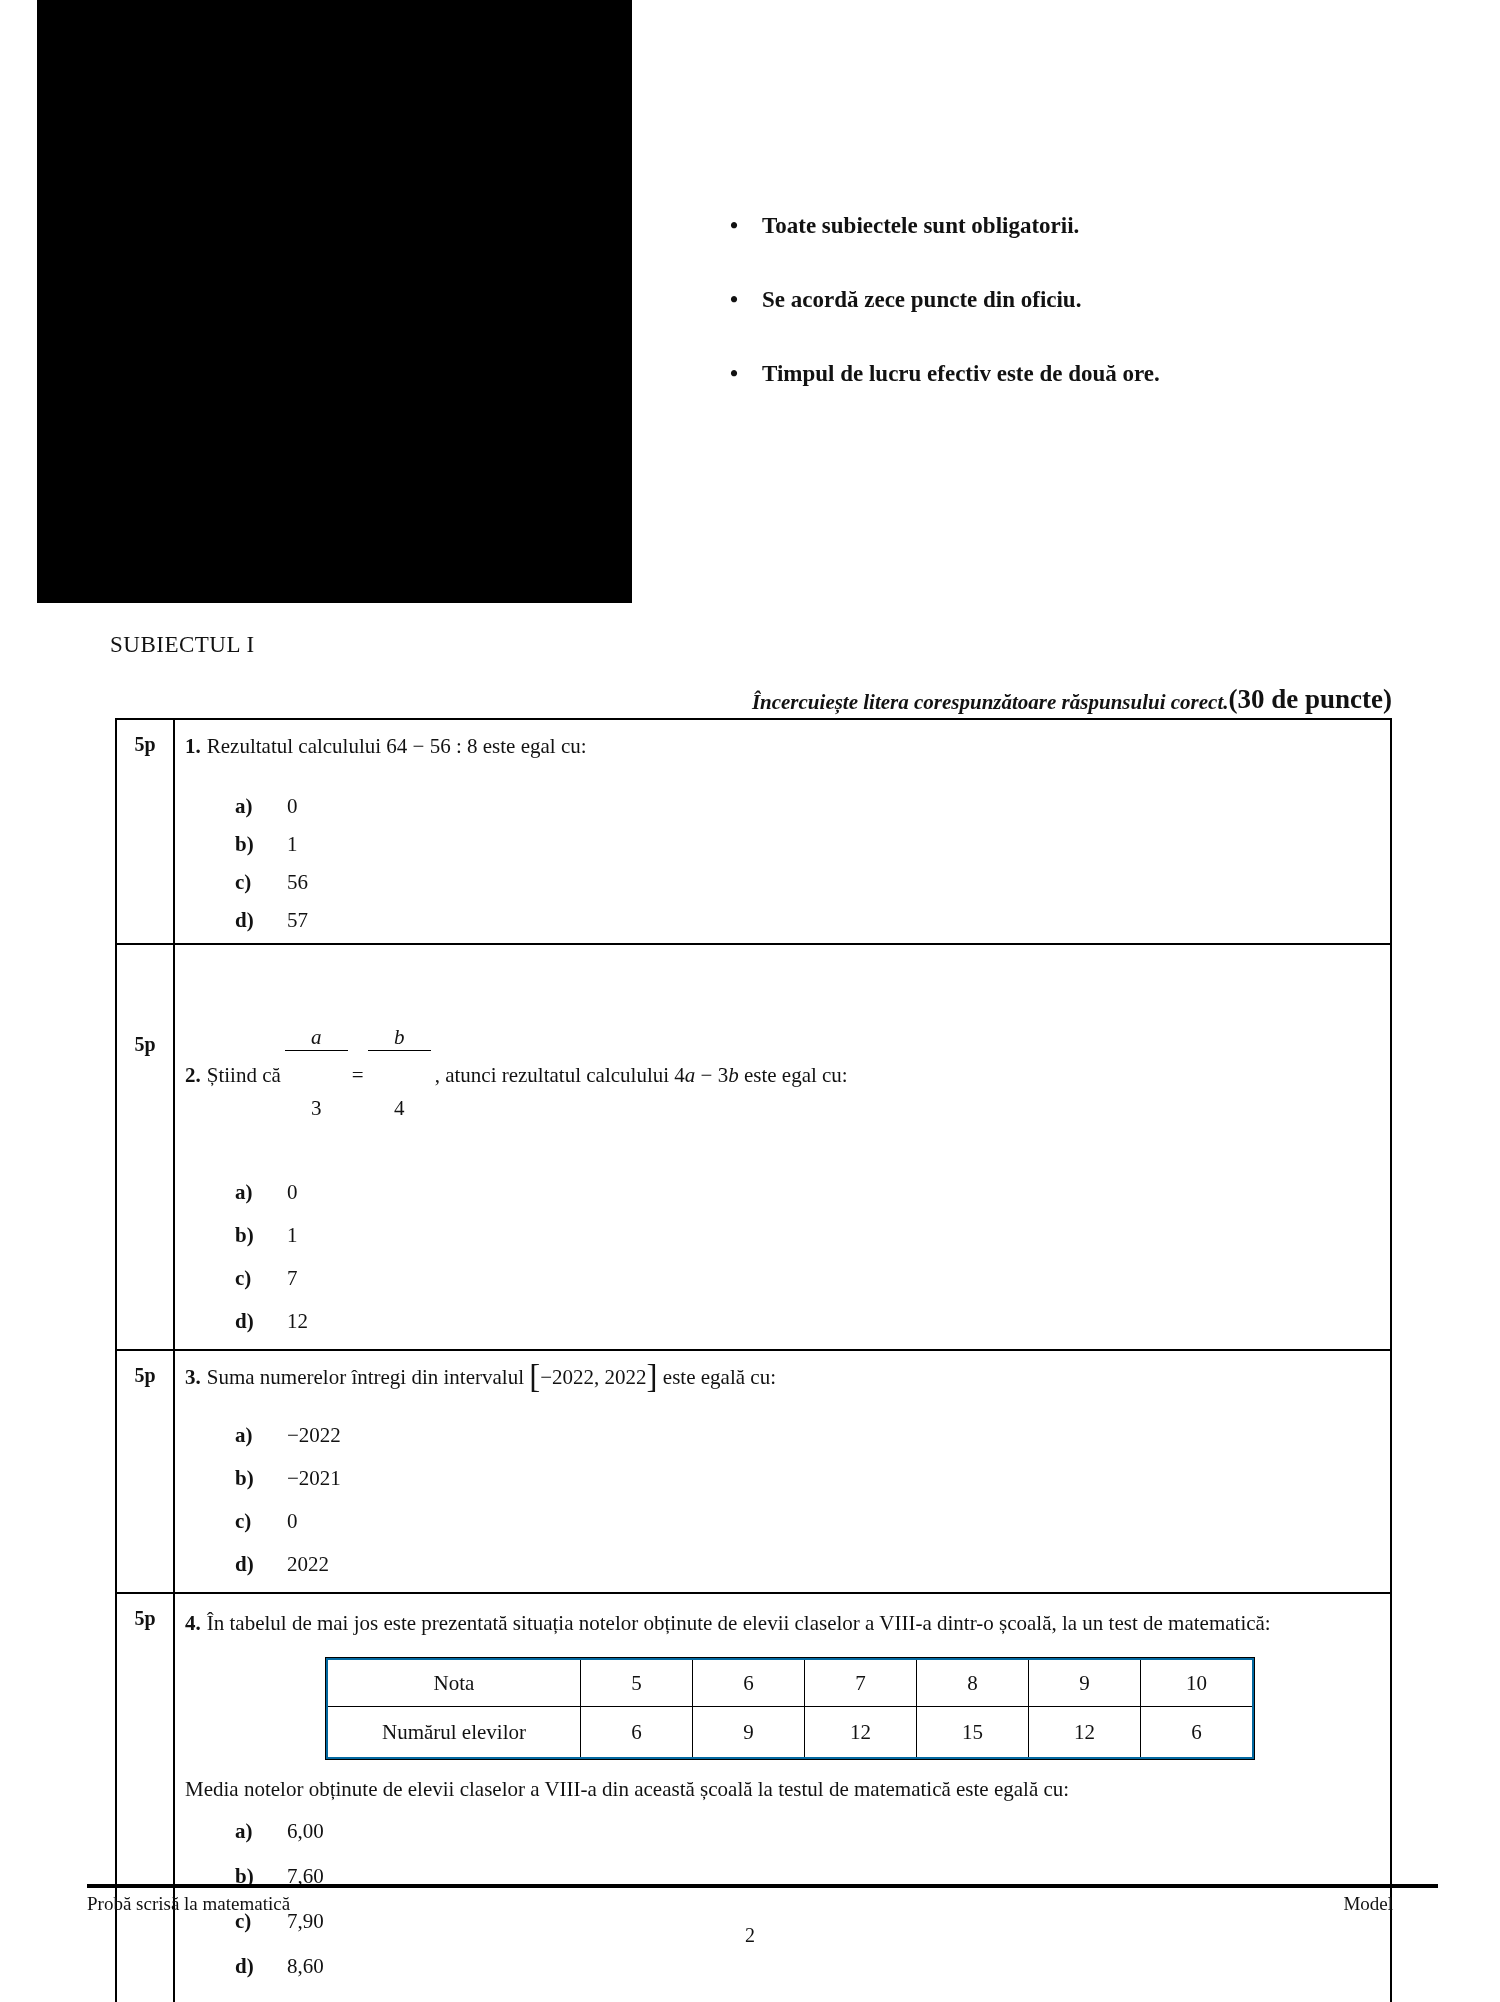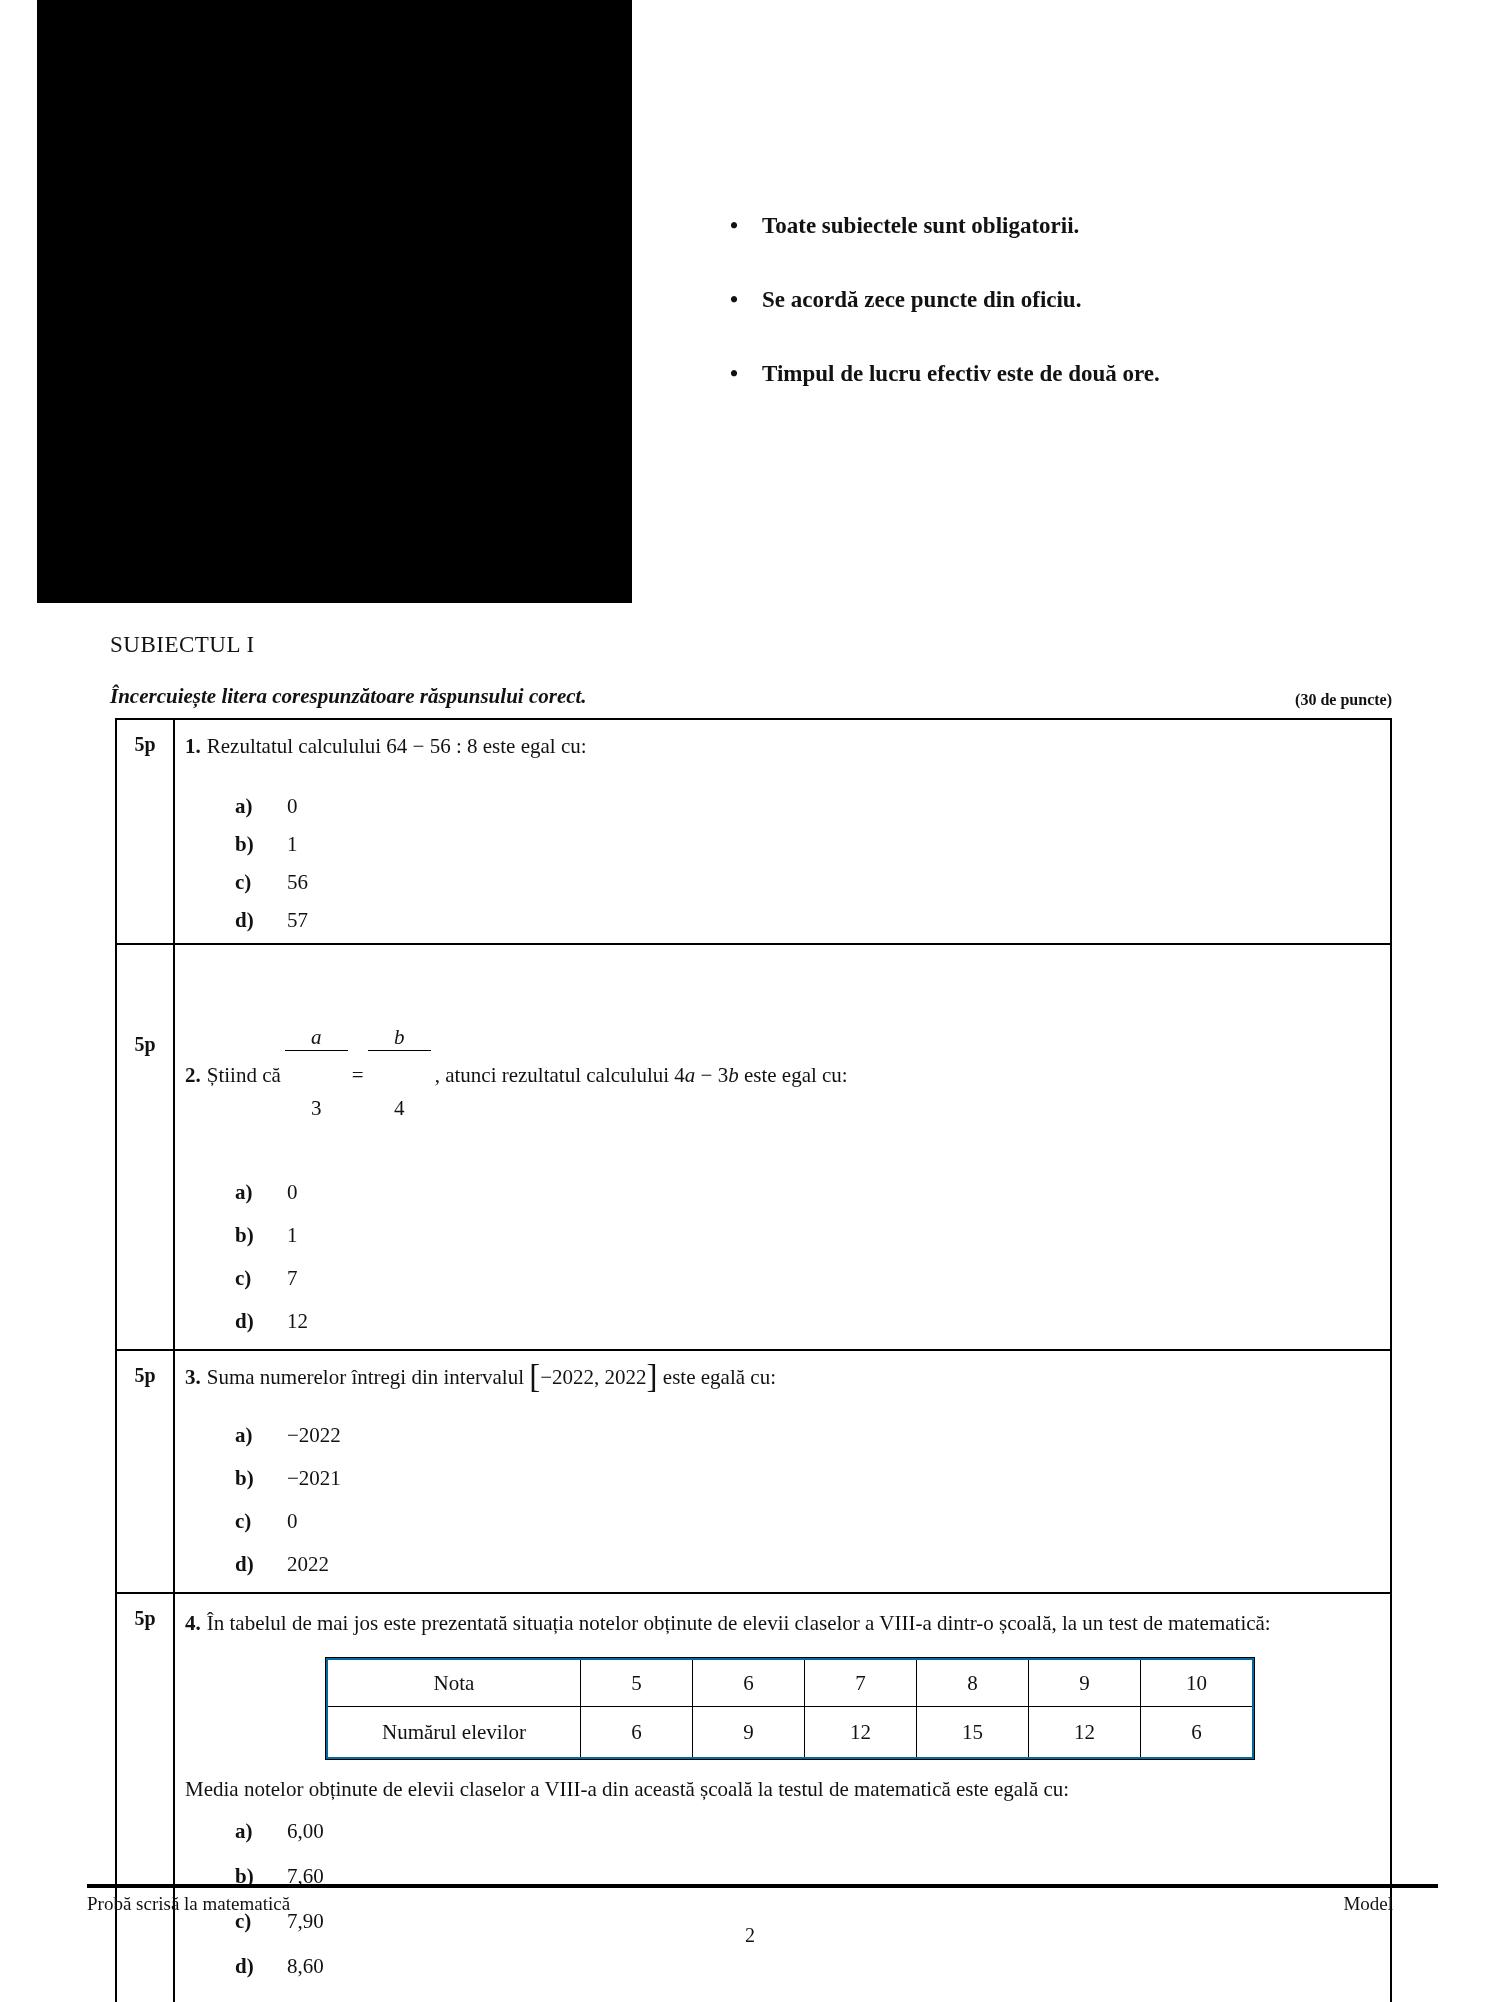--- a/index.html
+++ b/index.html
@@ -12,23 +12,23 @@
   
   .redaction { position:absolute; left:37px; top:0; width:595px; height:603px; background:#000; }
 
   
   .bullets { position:absolute; left:730px; top:212px; list-style:none; margin:0; padding:0; }
   .bullets li { display:flex; align-items:baseline; margin-bottom:46px; font-weight:bold; font-size:23px; line-height:28px; }
   .bullets .dot { width:32px; font-size:23px; }
 
   
   .section-title { position:absolute; left:110px; top:632px; margin:0; font-size:23px; font-weight:normal; letter-spacing:0.5px; }
-  .instr-row { position:absolute; left:110px; top:684px; width:1282px; display:flex; justify-content:space-between; align-items:flex-end; }
+  .instr-row { position:absolute; left:110px; top:684px; width:1282px; display:flex; justify-content:flex-end; align-items:flex-end; }
   .instr-row .instr { font-size:21px; font-weight:bold; font-style:italic; }
-  .instr-row .pts  { font-size:16px; font-weight:bold; }
+  .instr-row .pts  { font-size:27px; font-weight:bold; }
 
   
   .qtable { position:absolute; left:115px; top:718px; width:1277px; border:2px solid #000; box-sizing:border-box; }
   .qrow { display:flex; border-bottom:2px solid #000; }
   .qrow:last-child { border-bottom:none; }
   .pcell { flex:0 0 58px; border-right:2px solid #000; text-align:center; padding-top:13px; font-weight:bold; font-size:20px; box-sizing:border-box; }
   .qcell { flex:1; padding:11px 18px 0 10px; font-size:21px; line-height:30px; }
   .qnum { font-weight:bold; margin-right:6px; }
   .math { white-space:nowrap; }
   .r1 { min-height:201px; } .r2 { min-height:267px; } .r3 { min-height:221px; } .r4 { min-height:405px; }

